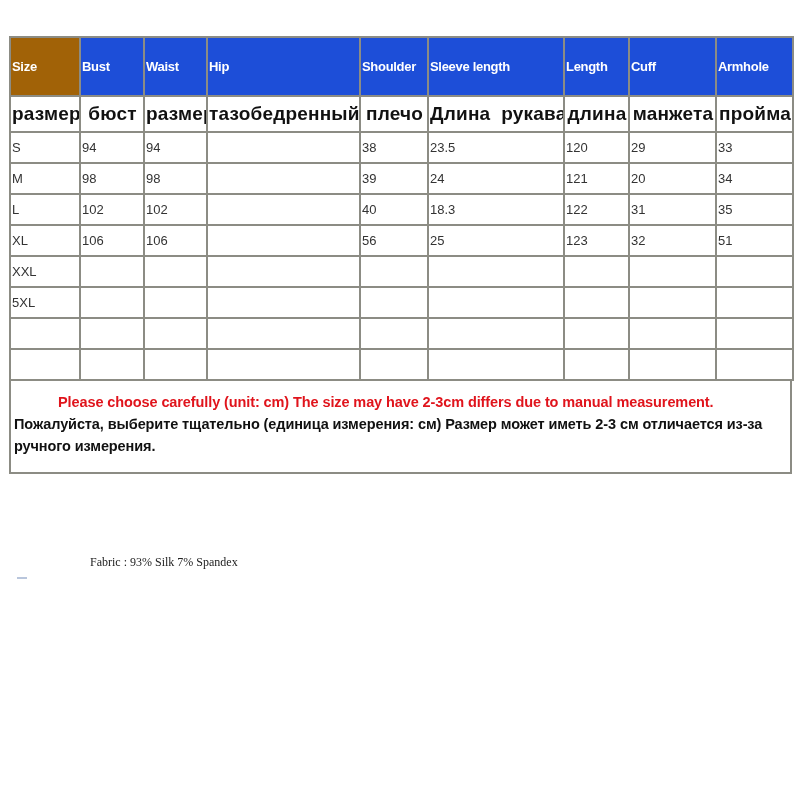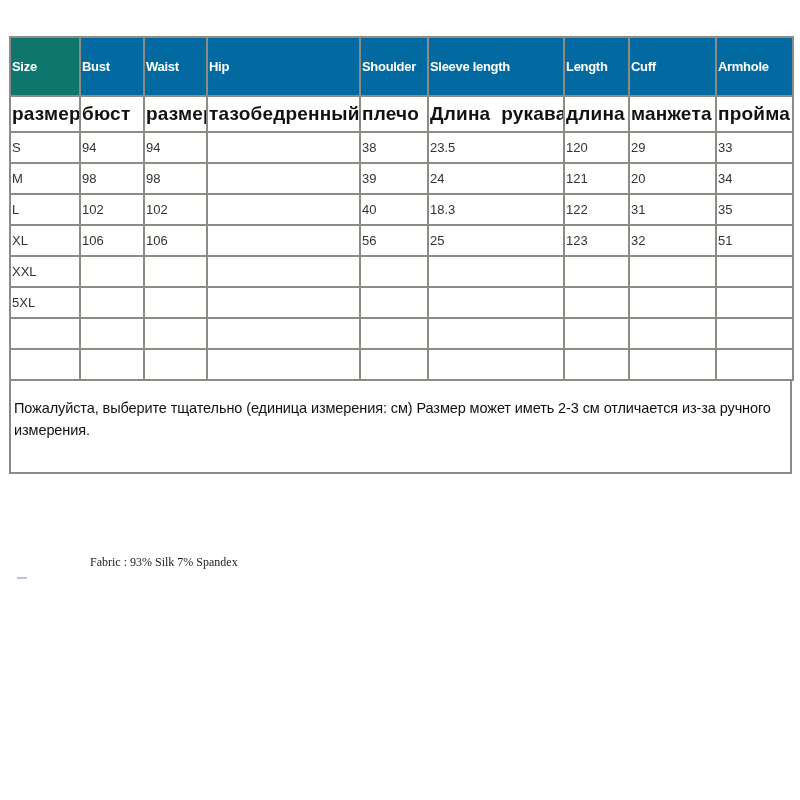--- a/index.html
+++ b/index.html
@@ -1,26 +1,26 @@
 <!DOCTYPE html>
 <html><head>
   <meta charset="utf-8">
   <style>
     html, body { margin: 0; padding: 0; background: #ffffff; }
     body { width: 800px; height: 800px; position: relative; overflow: hidden; font-family: "Liberation Sans", sans-serif; }
     .sheet { position: absolute; left: 9px; top: 36px; width: 783px; }
     table.size-table { border-collapse: collapse; table-layout: fixed; width: 783px; }
     table.size-table td { border: 2px solid #8c8c84; padding: 0 0 0 1px; vertical-align: middle; overflow: hidden; white-space: nowrap; }
-    .hdr td { height: 57px; background: #0369a1; color: #ffffff; font-weight: bold; font-size: 13px; letter-spacing: -0.3px; }
-    .hdr td.first { background: #0f766e; }
-    .ru td { height: 34px; font-weight: bold; font-size: 19px; color: #111; letter-spacing: 0.2px; }
+    .hdr td { height: 57px; background: #1d4ed8; color: #ffffff; font-weight: bold; font-size: 13px; letter-spacing: -0.3px; }
+    .hdr td.first { background: #a16207; }
+    .ru td { height: 34px; font-weight: bold; font-size: 19px; color: #111; letter-spacing: 0.2px; text-align: center; }
     .data td { height: 29px; font-size: 13px; color: #333; vertical-align: top; padding-top: 6px; }
     .note-box { border: 2px solid #8c8c84; border-top: none; width: 779px; height: 93px; box-sizing: border-box; width: 783px; padding: 13px 0 0 3px; }
     .note-en { color: #e0141c; font-weight: bold; font-size: 14.5px; padding-left: 44px; letter-spacing: -0.1px; }
-    .note-ru { color: #111; font-weight: normal; font-size: 14.5px; line-height: 22px; margin-top: 3px; letter-spacing: -0.1px; }
+    .note-ru { color: #111; font-weight: bold; font-size: 14.5px; line-height: 22px; margin-top: 3px; letter-spacing: -0.1px; }
     .fabric { position: absolute; left: 90px; top: 555px; font-family: Liberation Serif, serif; font-size: 12px; color: #222; }
     .mark { position: absolute; left: 17px; top: 577px; width: 10px; height: 2px; background: #b9c6dc; }
   </style>
 </head>
 <body>
 
 <div class="sheet">
   <table class="size-table">
     <colgroup>
       <col style="width:70px">
@@ -140,18 +140,19 @@
           <td></td>
           <td></td>
           <td></td>
           <td></td>
           <td></td>
           <td></td>
     </tr>
   </tbody>
     </table>
   <div class="note-box">
+    <div class="note-en">Please choose carefully (unit: cm)  The size may have 2-3cm differs due to manual measurement.</div>
     <div class="note-ru">Пожалуйста, выберите тщательно (единица измерения: см) Размер может иметь 2-3 см отличается из-за ручного измерения.</div>
   </div>
 </div>
 
 <div class="fabric">Fabric : 93% Silk 7% Spandex</div>
 <div class="mark"></div>
 
 </body></html>

